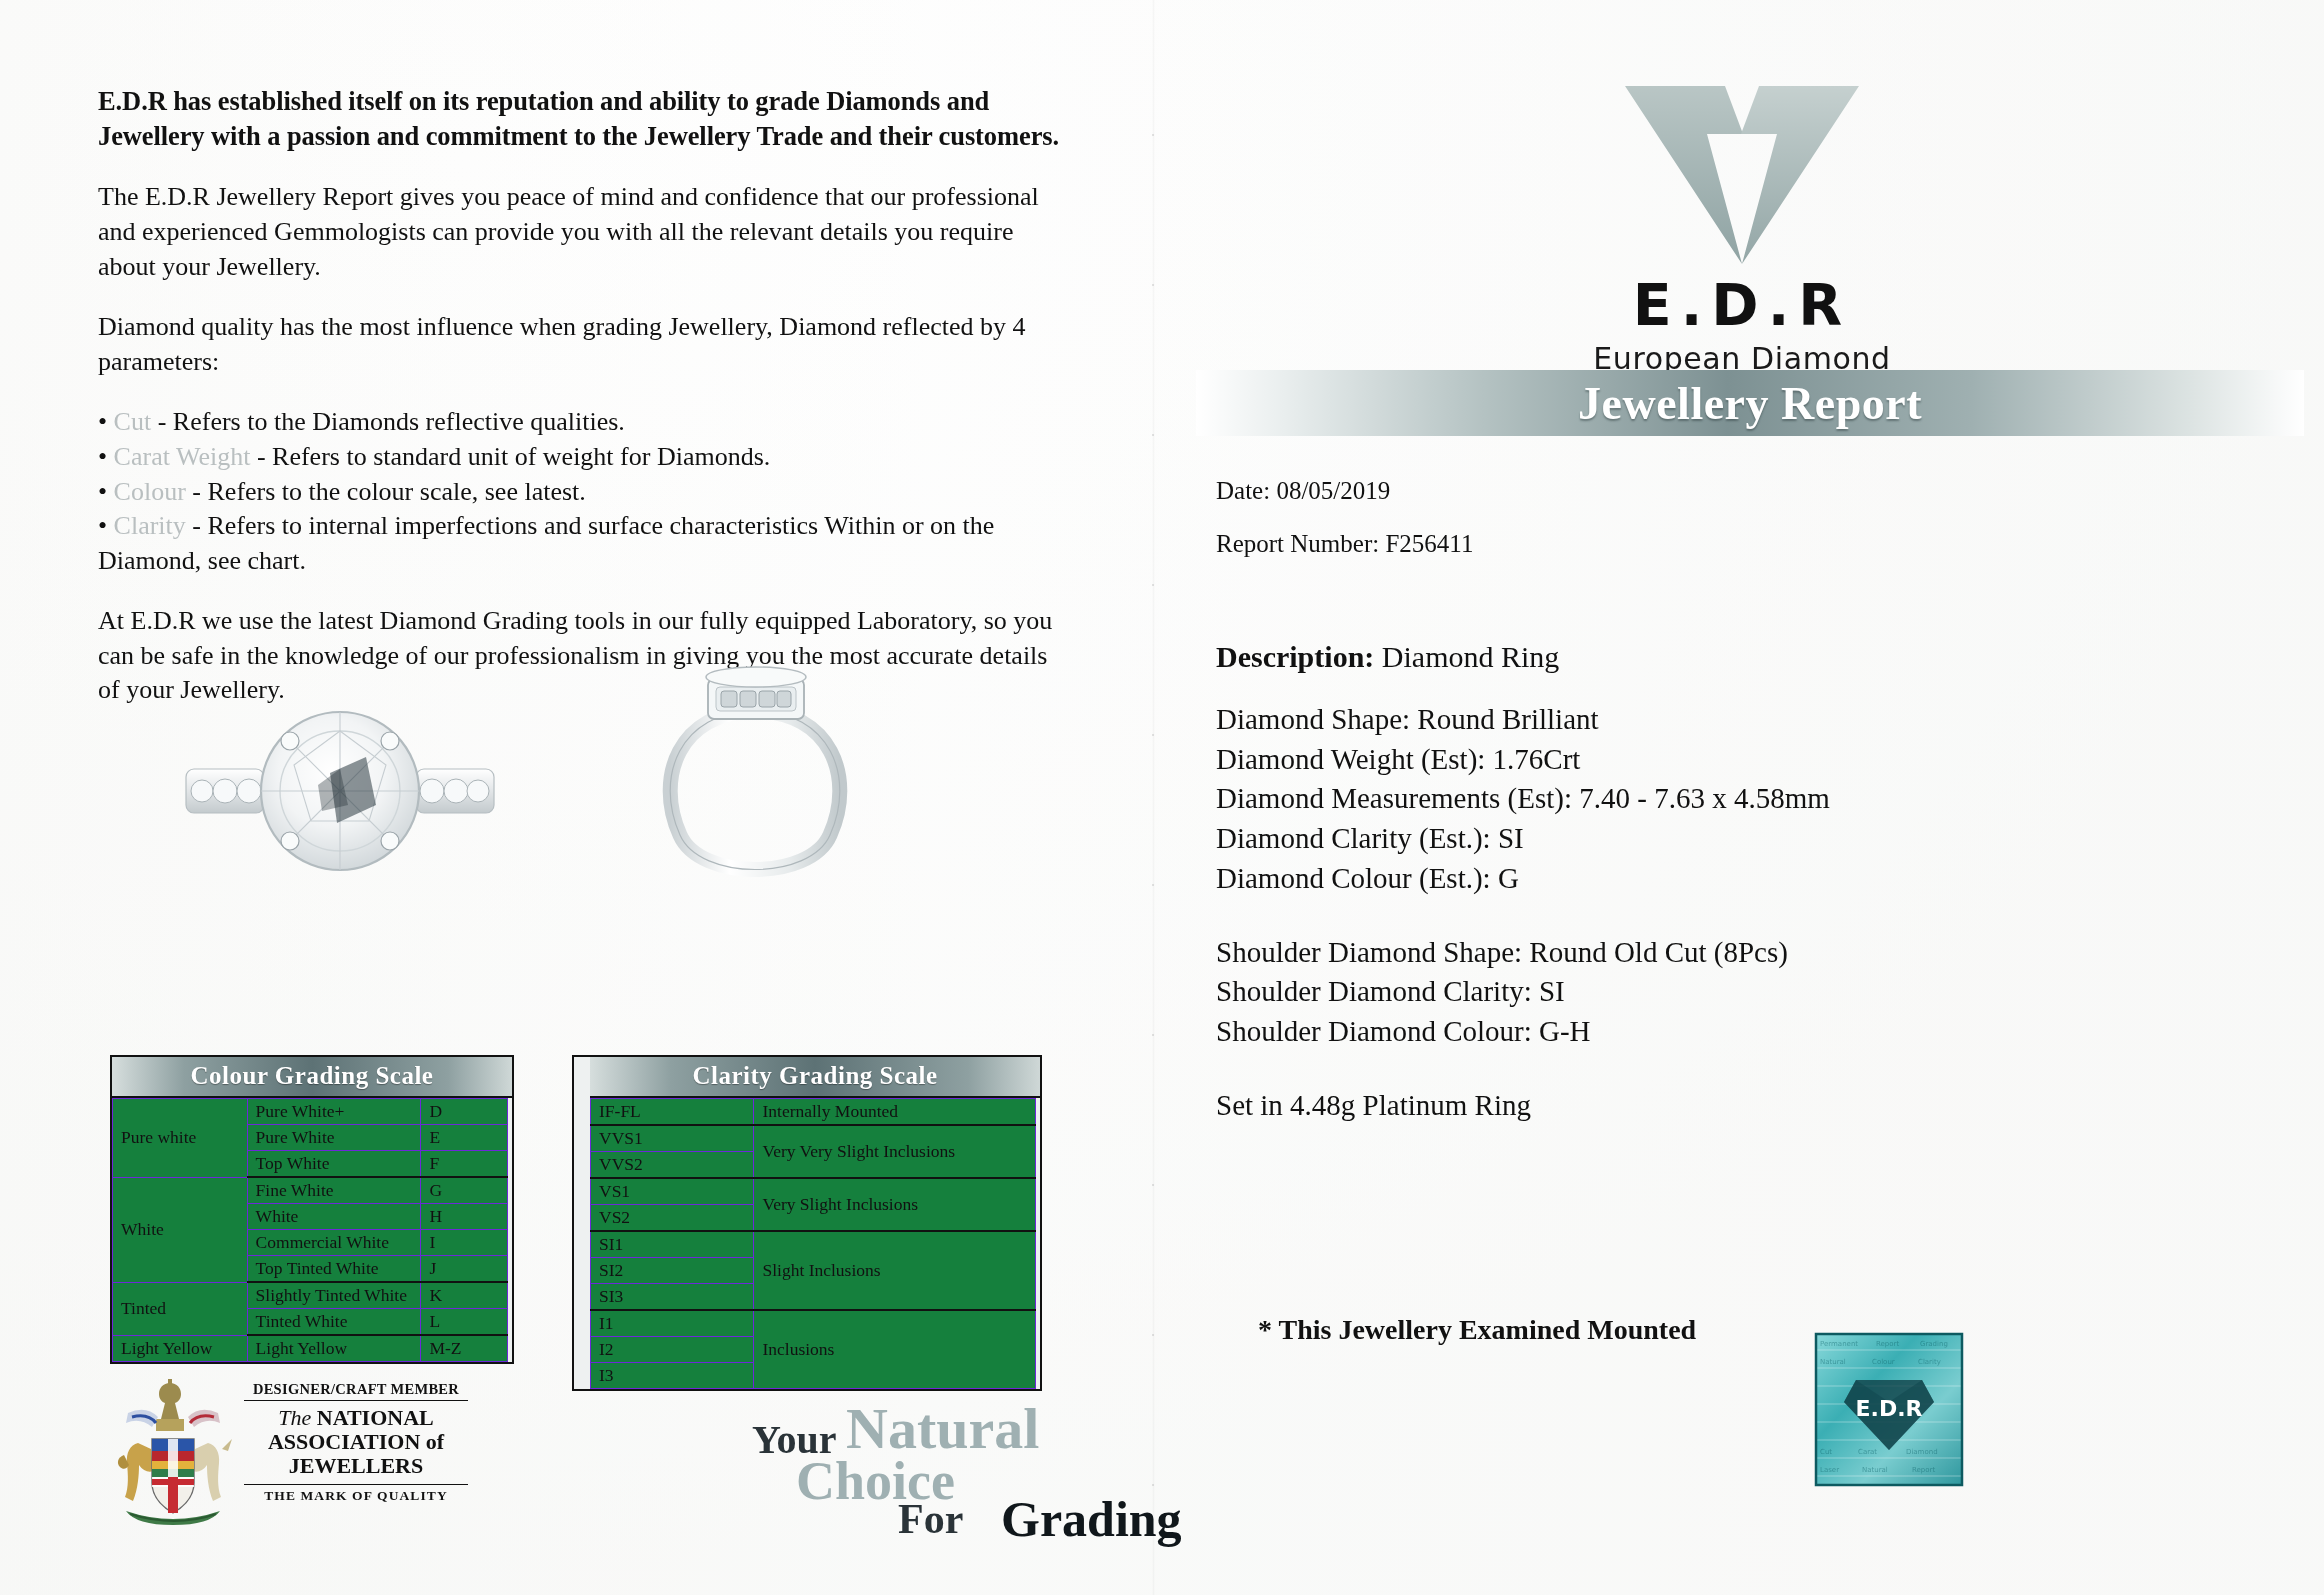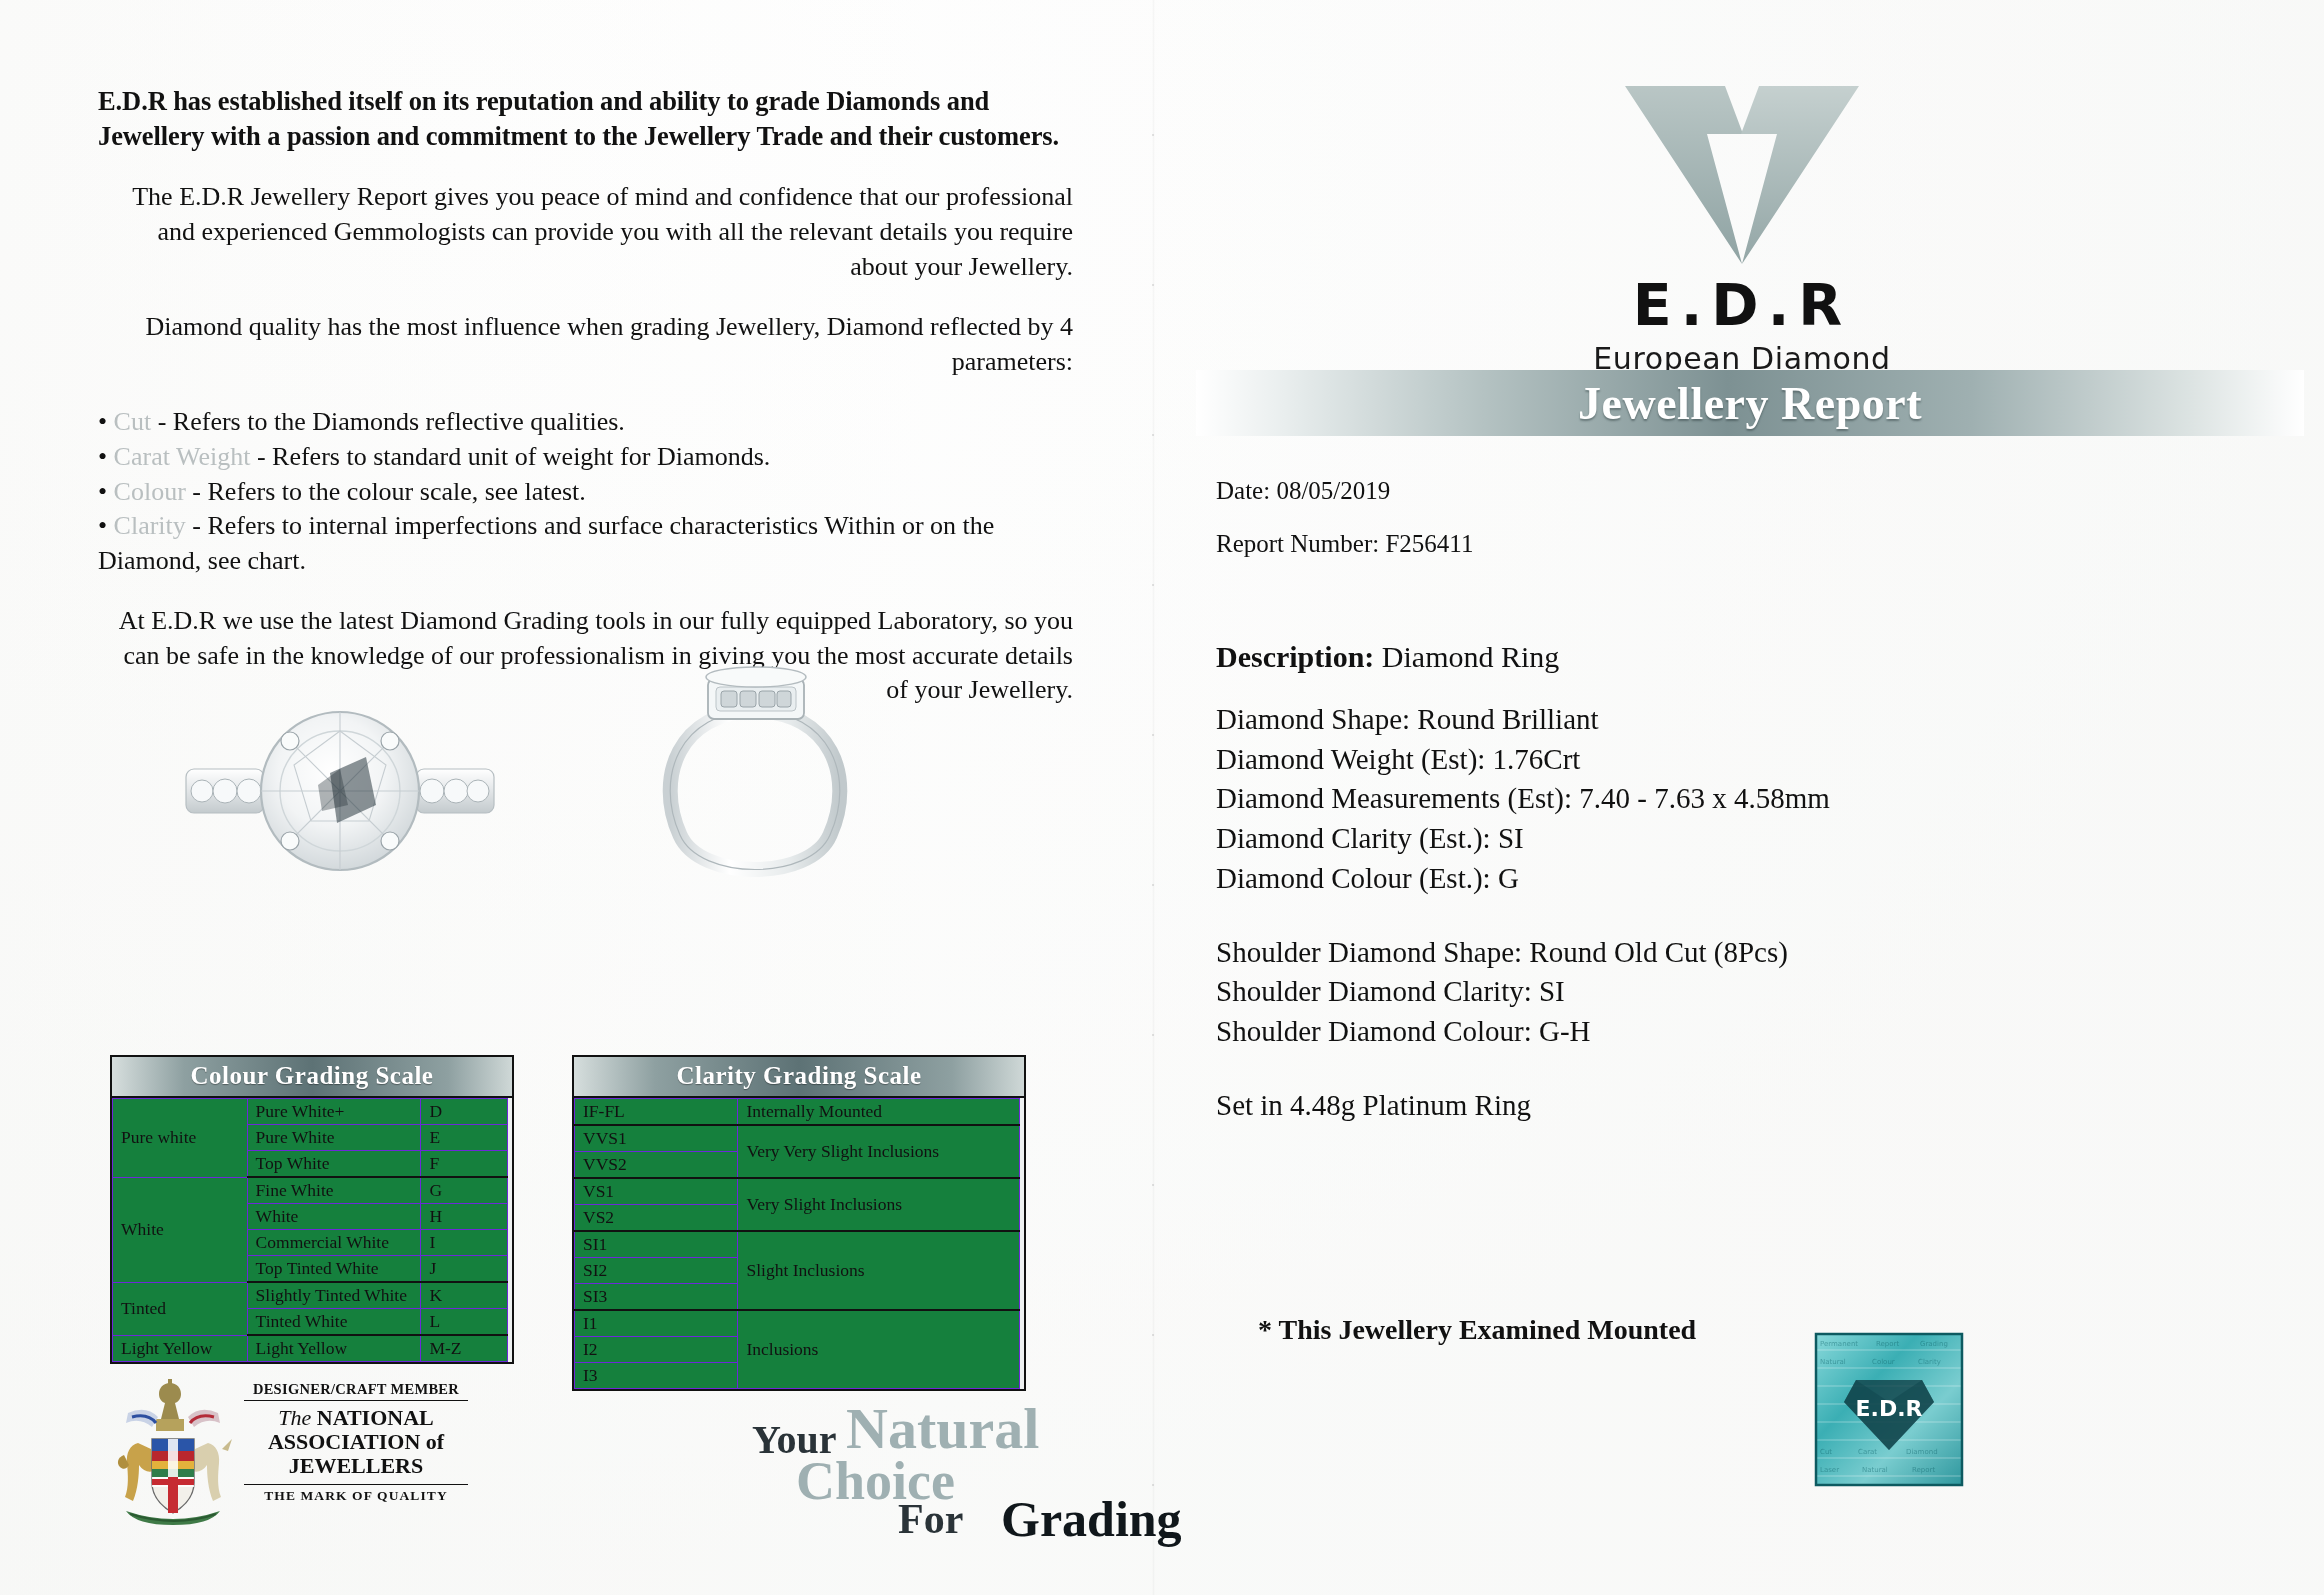--- a/index.html
+++ b/index.html
@@ -33,21 +33,21 @@
     opacity:.8;
   }
 
   
   .left{position:absolute;left:98px;top:84px;width:975px;}
   .intro-bold{
     font-weight:700;font-size:26.5px;line-height:1.33;margin:0 0 26px 0;
     letter-spacing:-.1px;
   }
   .para{
-    font-size:26px;line-height:1.33;margin:0 0 26px 0;text-align:right;
+    font-size:26px;line-height:1.33;margin:0 0 26px 0;
   }
   .bullets{margin:0 0 26px 0;font-size:26px;line-height:1.33;}
   .bullet{margin:0;}
   .kw{color:#b9bfc0;font-weight:400;}
 
   
   .ring-row{position:absolute;left:150px;top:655px;width:900px;height:260px;}
   .ringA{position:absolute;left:30px;top:10px;width:320px;height:250px;}
   .ringB{position:absolute;left:470px;top:0px;width:270px;height:250px;}
   .ring-svg{width:100%;height:100%;display:block;}
@@ -79,21 +79,21 @@
     background:#15803d;
     color:#111;
     line-height:1.18;
     height:21px;
   }
   .thick-b{border-bottom:2px solid #111 !important;}
   .colourT{width:400px;}
   .colourT .c1{width:138px;}
   .colourT .c2{width:178px;}
   .colourT .c3{width:84px;}
-  .clarityT{width:450px;}
+  .clarityT{width:450px;padding-left:16px;}
   .clarityT .c1{width:160px;}
   .clarityT .c2{width:290px;}
   .gap{display:inline-block;width:50px;}
 
   
   .naj{position:absolute;left:108px;top:1375px;width:360px;height:175px;}
   .naj-crest{position:absolute;left:0;top:2px;width:130px;height:170px;}
   .naj-text{position:absolute;left:136px;top:6px;width:224px;text-align:center;}
   .naj-top{font-size:14.5px;font-weight:700;letter-spacing:.3px;padding-bottom:2px;border-bottom:1.6px solid #111;}
   .naj-mid{padding:5px 0 3px 0;line-height:1.1;}

